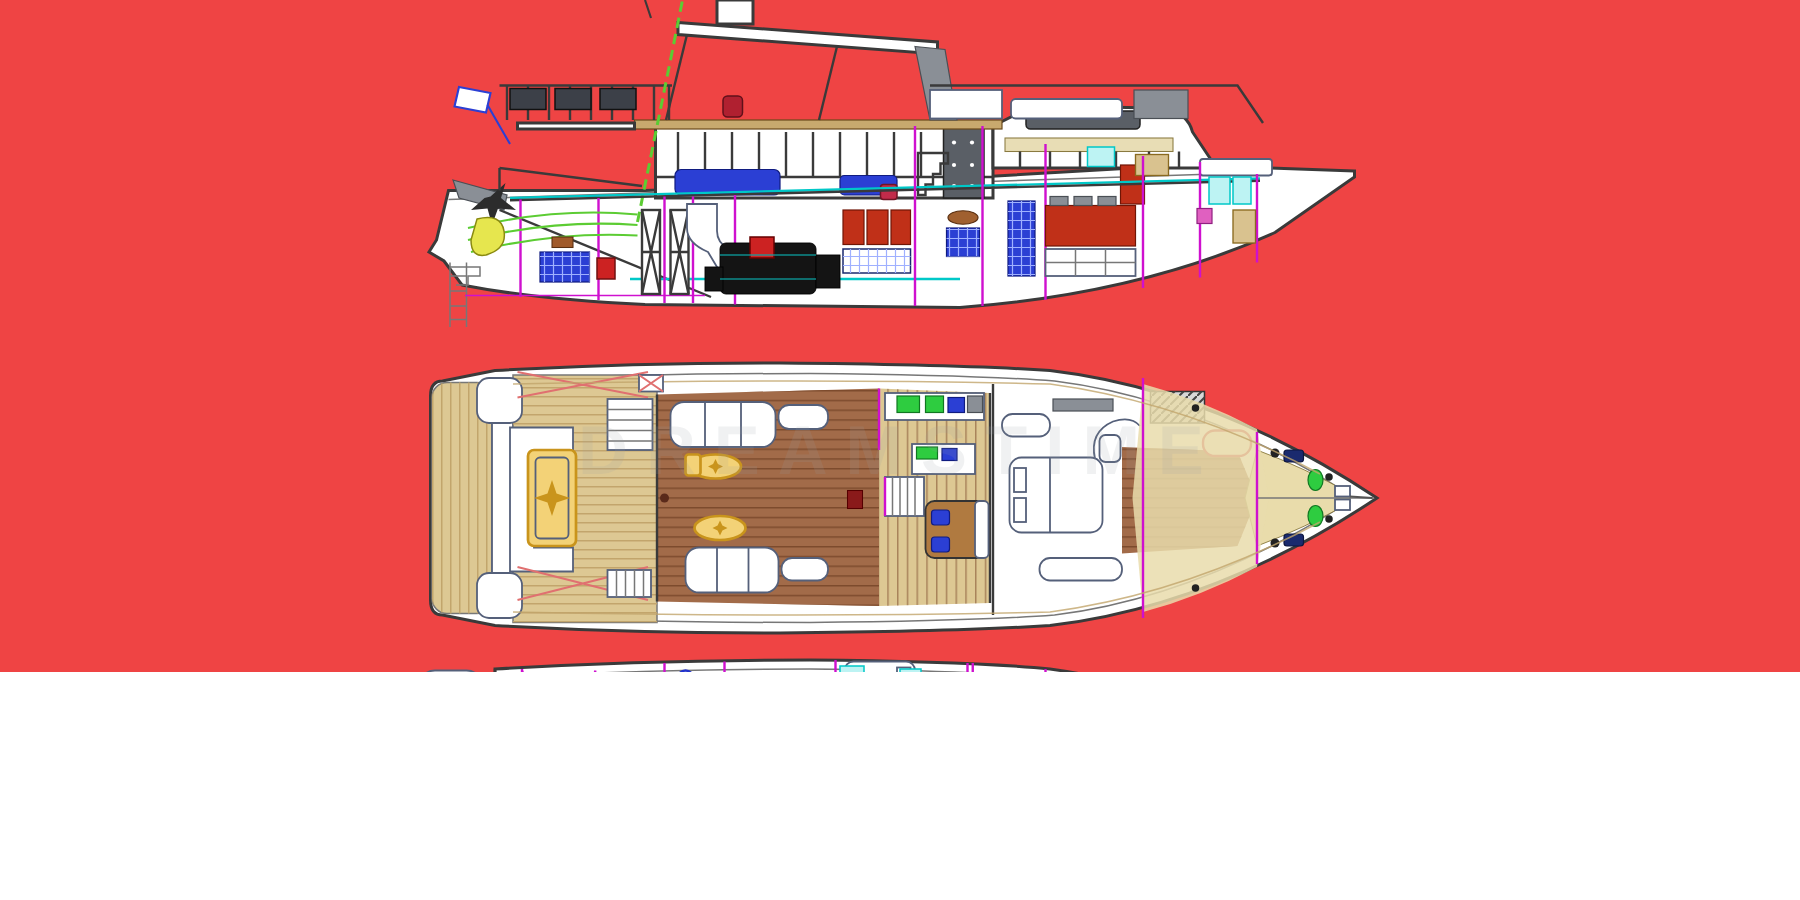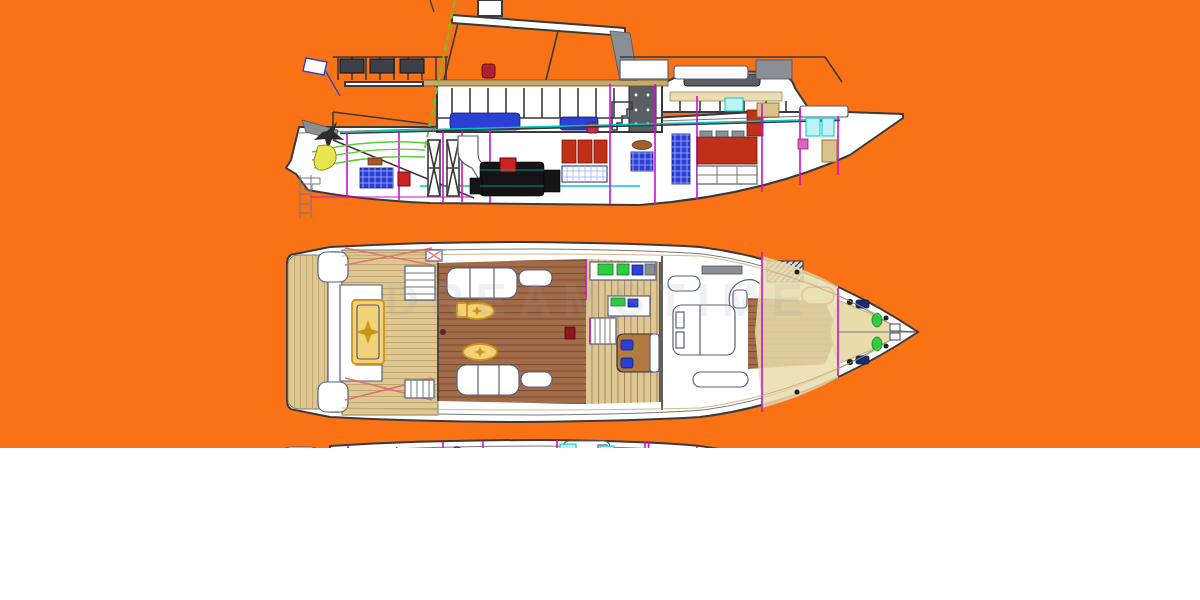--- a/index.html
+++ b/index.html
@@ -1,16 +1,16 @@
 <!DOCTYPE html>
 <html style="--hull-line: #3a3a3a; --inner-line: #777777; --bulkhead-magenta: #cf10cf; --deck-cyan: #00c8c8; --teak: #ddc893; --teak-line: #c2a56c; --wood-floor: #a26b49; --wood-floor-line: #7d4b2d; --foredeck-cream: #e9dcab; --gold: #f3d277; --gold-dark: #c9941c; --furniture-line: #55607a; --marine-blue: #2b3fd4; --navy: #1a2a6e; --appliance-green: #2ecc40; --appliance-green-dark: #117722; --tender-green: #5ccc33; --outboard-yellow: #e6e64e; --cabinet-red: #c03018; --engine-black: #141414; --accent-red: #cc2222; --tank-orange: #e57f33; --mooring-pink: #e07070; --metal-gray: #8a8f96; --hatch-tan: #d9c28f; --watermark-gray: #9aa0a6;"><head>
 <meta charset="utf-8">
 <style>
   html,body{margin:0;padding:0;background:#fff;}
-  #stage{position:relative;width:1200px;height:448px;background:#f97316;overflow:hidden;
+  #stage{position:relative;width:1200px;height:448px;background:#ef4444;overflow:hidden;
          font-family:"Liberation Sans", sans-serif;}
   svg{position:absolute;left:0;top:0;}
   
   .hull{fill:#ffffff;stroke:var(--hull-line,#3a3a3a);stroke-width:2;}
   .hl  {fill:none;stroke:var(--hull-line,#3a3a3a);stroke-width:1.6;}
   .thin{fill:none;stroke:var(--inner-line,#777);stroke-width:1;}
   .w   {fill:#ffffff;stroke:var(--furniture-line,#55607a);stroke-width:1.2;}
   .wl  {fill:none;stroke:var(--furniture-line,#55607a);stroke-width:1.2;}
   .mag {fill:none;stroke:var(--bulkhead-magenta,#cf10cf);stroke-width:1.6;}
   .cyn {fill:none;stroke:var(--deck-cyan,#00c8c8);stroke-width:1.6;}

